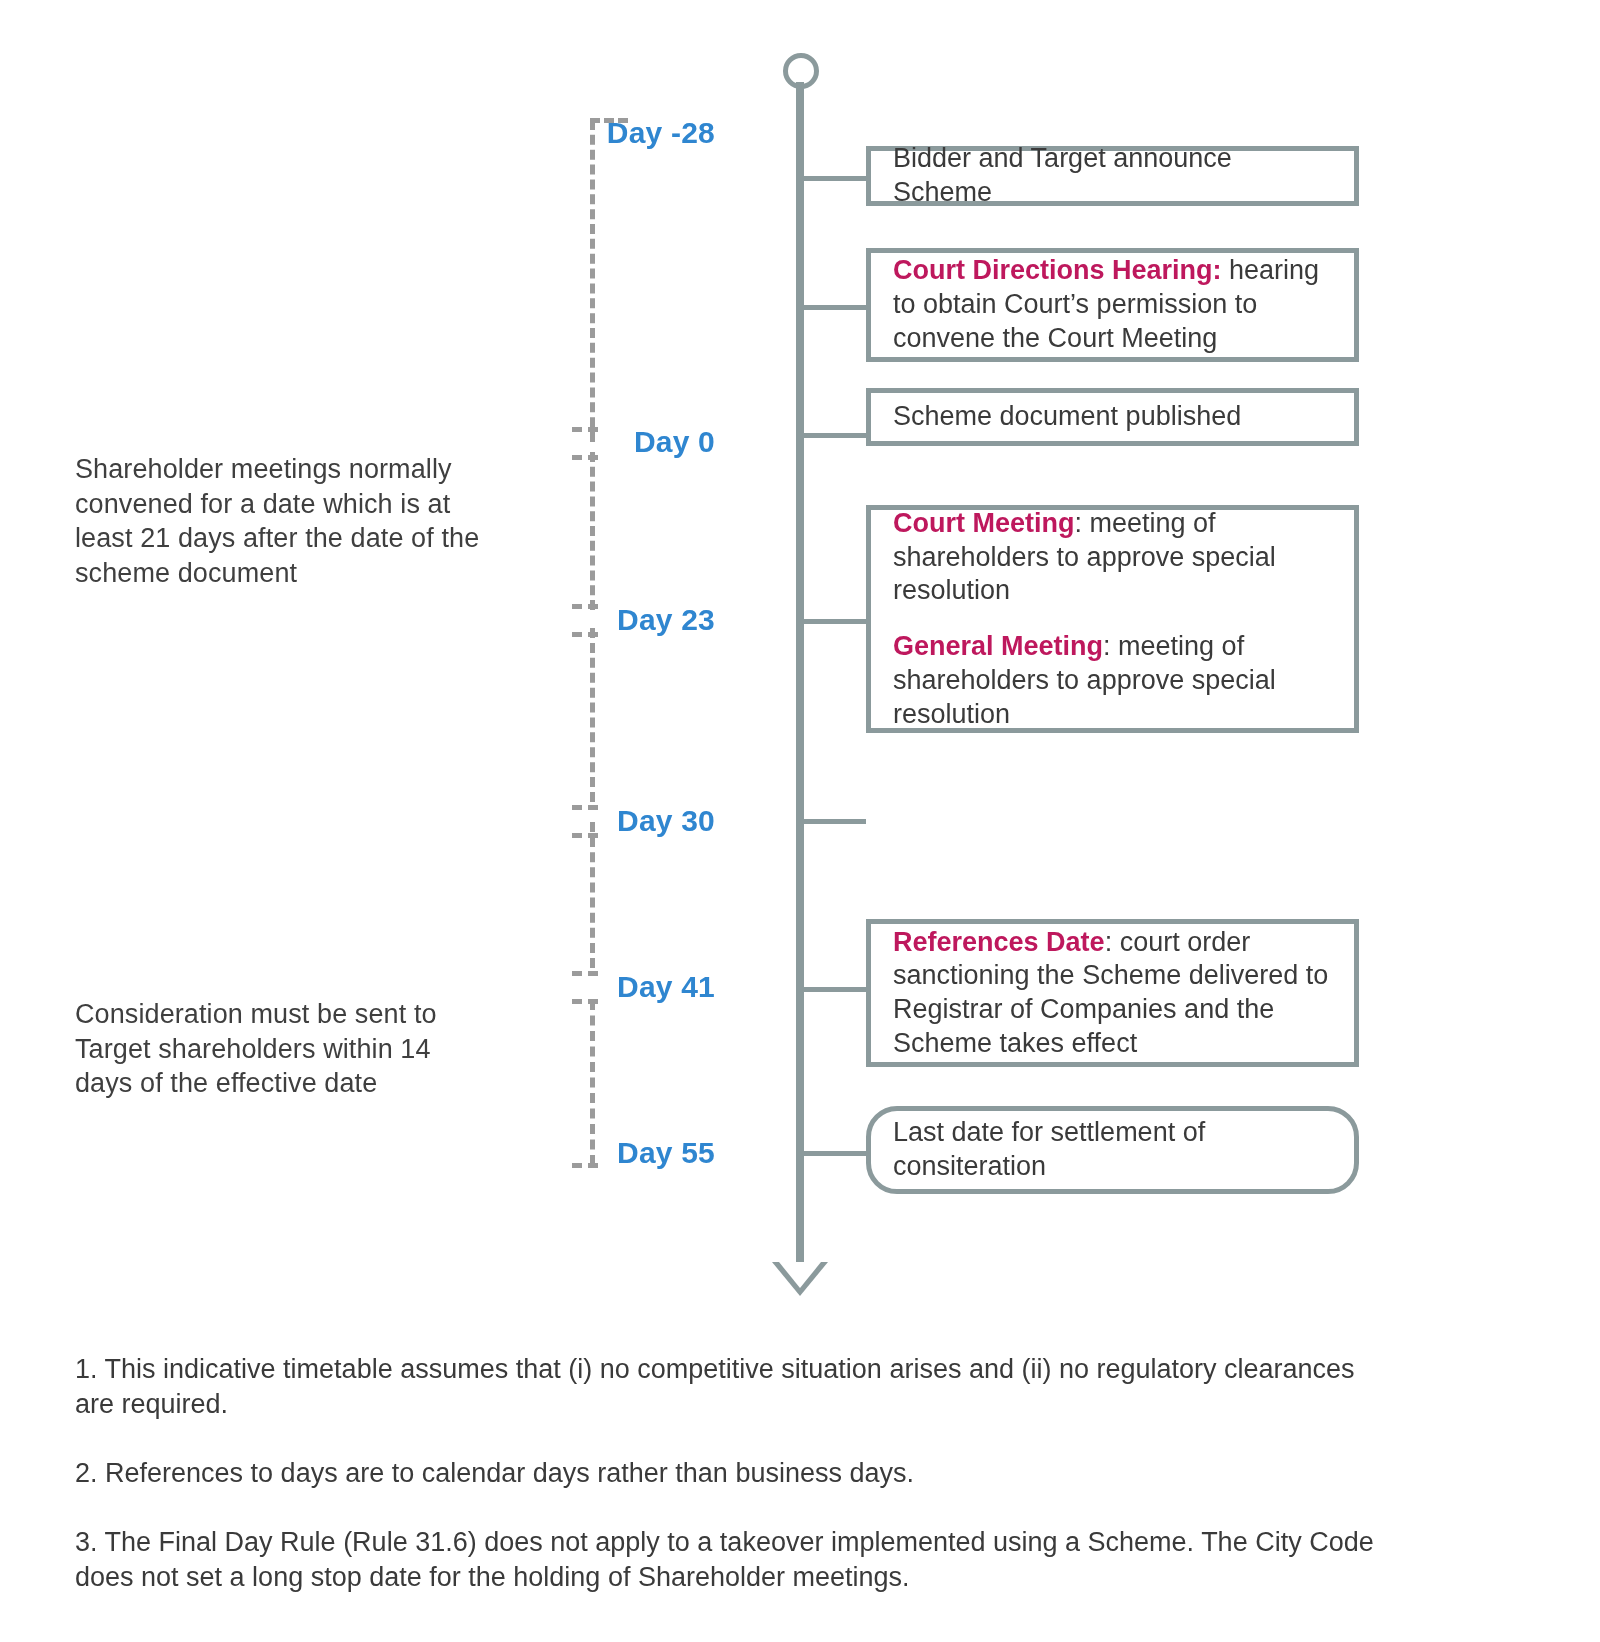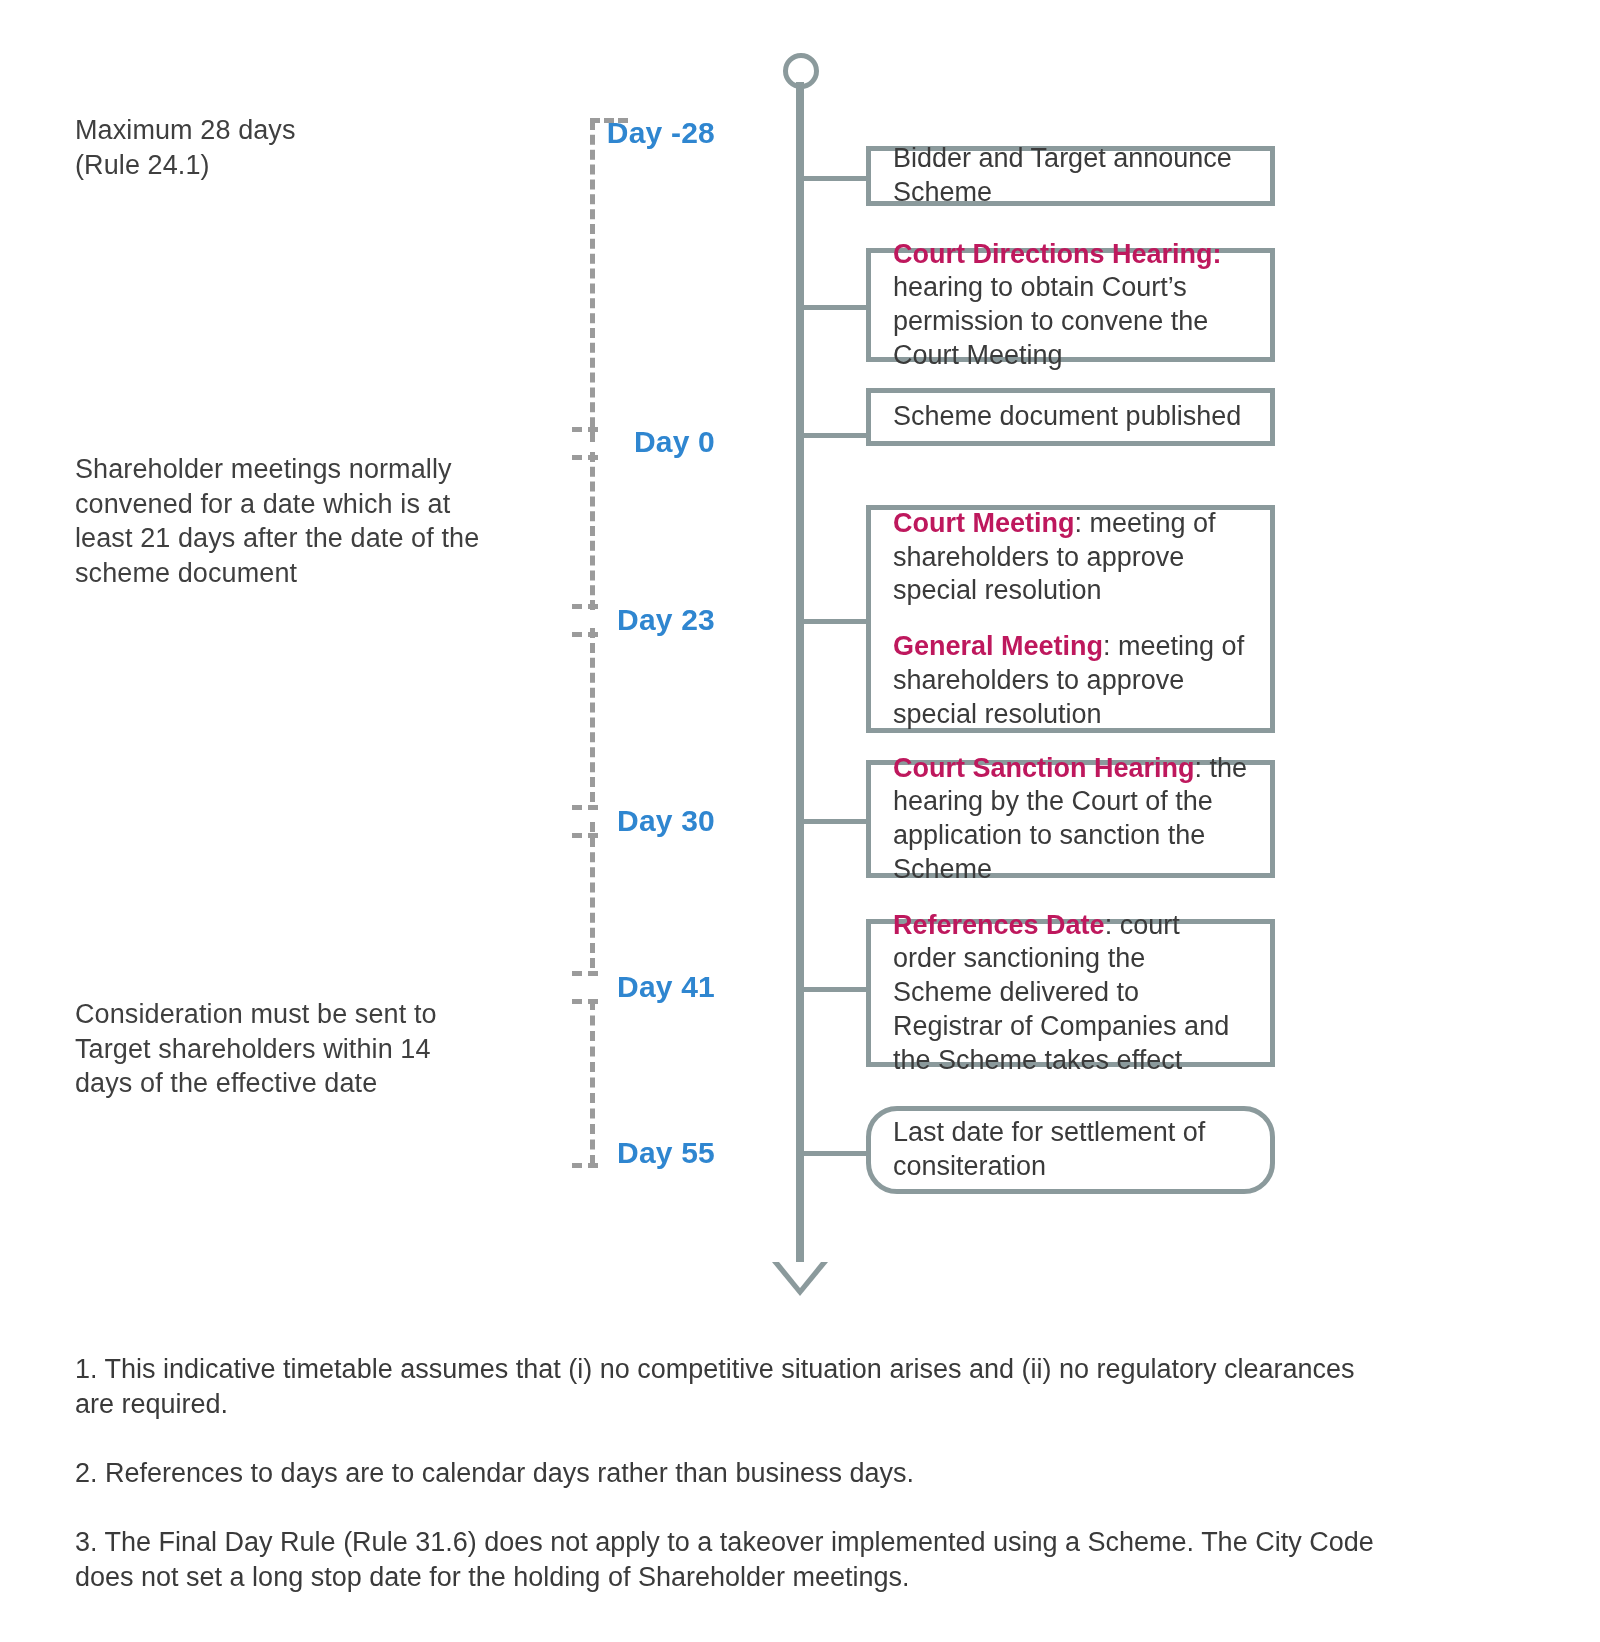--- a/index.html
+++ b/index.html
@@ -92,21 +92,21 @@
     left:800px;
     height:0;
     border-top:5px solid #8b9a9c;
     width:66px;
   }
 
   
   .event-box{
     position:absolute;
     left:866px;
-    width:409px;
+    width:493px;
     box-sizing:border-box;
     border:5px solid #8b9a9c;
     background:#ffffff;
     padding:22px 22px;
     font-size:27px;
     line-height:1.25;
     color:#3a3a3a;
     display:flex;
     flex-direction:column;
     justify-content:center;
@@ -125,22 +125,20 @@
     line-height:1.3;
     color:#3a3a3a;
     margin:0 0 34px 0;
   }
 </style>
 </head>
 <body>
 
 <div id="stage">
 
-  <div class="note" id="note-0">Maximum 28 days
-(Rule 24.1)</div>
   <div class="note" id="note-1">Shareholder meetings normally convened for a date which is at least 21 days after the date of the scheme document</div>
   <div class="note" id="note-2">Consideration must be sent to Target shareholders within 14 days of the effective date</div>
 
   <div class="bracket-line" style="top:120px;height:322px;"></div>
   <div class="bracket-line" style="top:452px;height:158px;"></div>
   <div class="bracket-line" style="top:628px;height:174px;"></div>
   <div class="bracket-line" style="top:822px;height:146px;"></div>
   <div class="bracket-line" style="top:1000px;height:165px;"></div>
 
   <div class="bracket-tick" style="left:590px;top:118px;"></div>
@@ -183,23 +181,20 @@
 
   <div class="event-box" style="top:388px;height:58px;">
     <p class="event-para"><span class="ev-title"></span><span>Scheme document published</span></p>
   </div>
 
   <div class="event-box" style="top:505px;height:228px;">
     <p class="event-para"><span class="ev-title">Court Meeting</span><span>: meeting of shareholders to approve special resolution</span></p>
     <p class="event-para"><span class="ev-title">General Meeting</span><span>: meeting of shareholders to approve special resolution</span></p>
   </div>
 
-  <div class="event-box" style="top:760px;height:118px;">
-    <p class="event-para"><span class="ev-title">Court Sanction Hearing</span><span>: the hearing by the Court of the application to sanction the Scheme</span></p>
-  </div>
 
   <div class="event-box" style="top:919px;height:148px;">
     <p class="event-para"><span class="ev-title">References Date</span><span>: court order sanctioning the Scheme delivered to Registrar of Companies and the Scheme takes effect</span></p>
   </div>
 
   <div class="event-box" style="top:1106px;height:88px;border-radius:31px;">
     <p class="event-para"><span class="ev-title"></span><span>Last date for settlement of consiteration</span></p>
   </div>
 
   <div id="footnotes">

